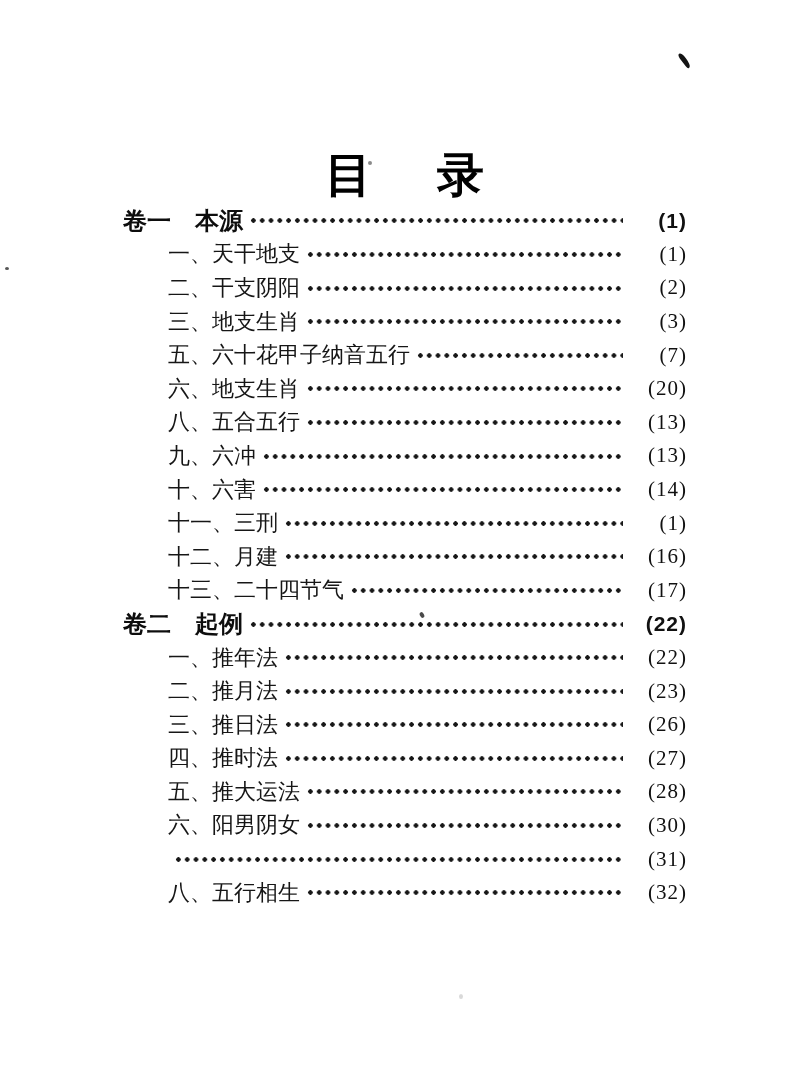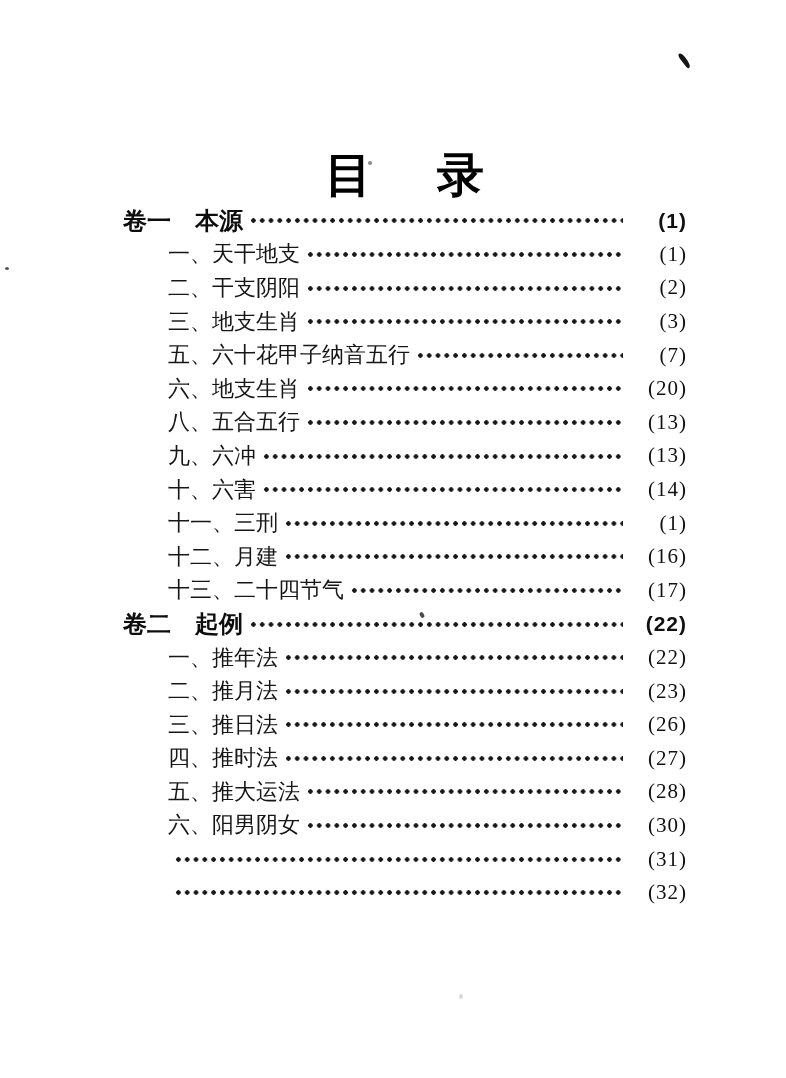--- a/index.html
+++ b/index.html
@@ -183,17 +183,18 @@
       <div class="row item">
         <span class="label">六、阳男阴女</span>
         <span class="leader"></span>
         <span class="pagenum">(30)</span>
       </div>
       <div class="row item">
         <span class="leader"></span>
         <span class="pagenum">(31)</span>
       </div>
       <div class="row item">
+        <span class="label">八、五行相生</span>
         <span class="leader"></span>
         <span class="pagenum">(32)</span>
       </div>
     </div>
 </div>
 
 </body></html>

